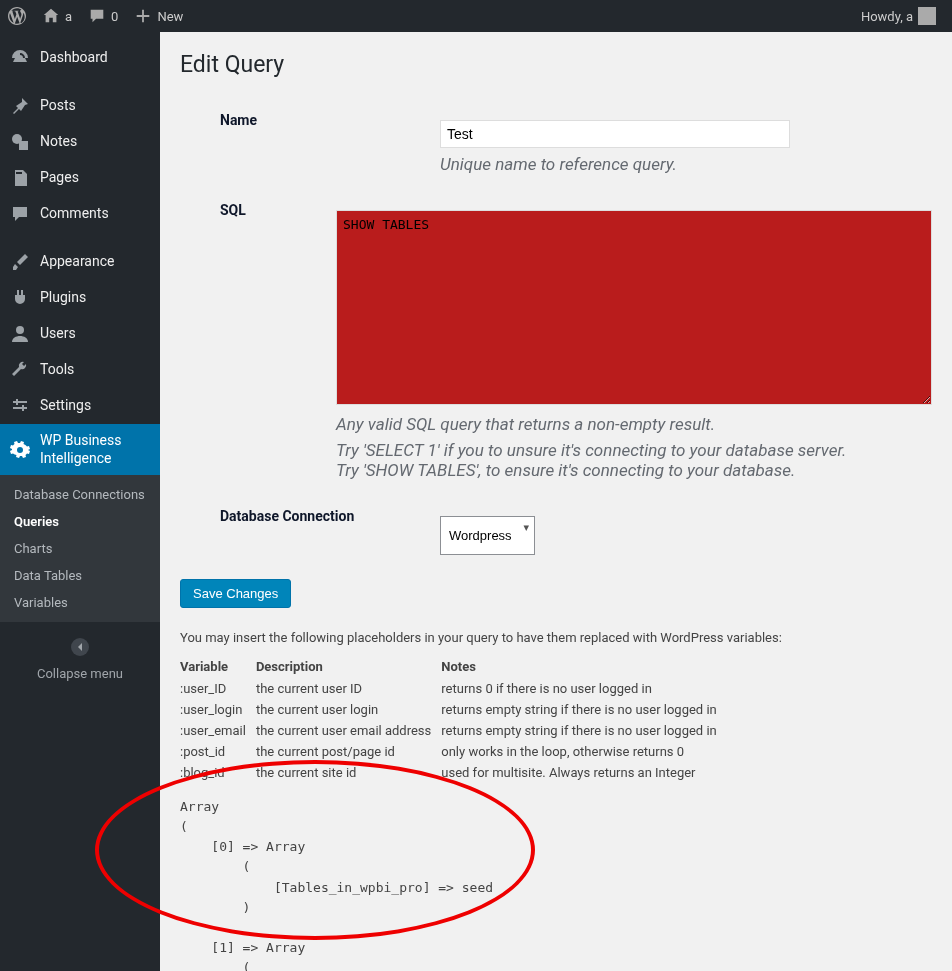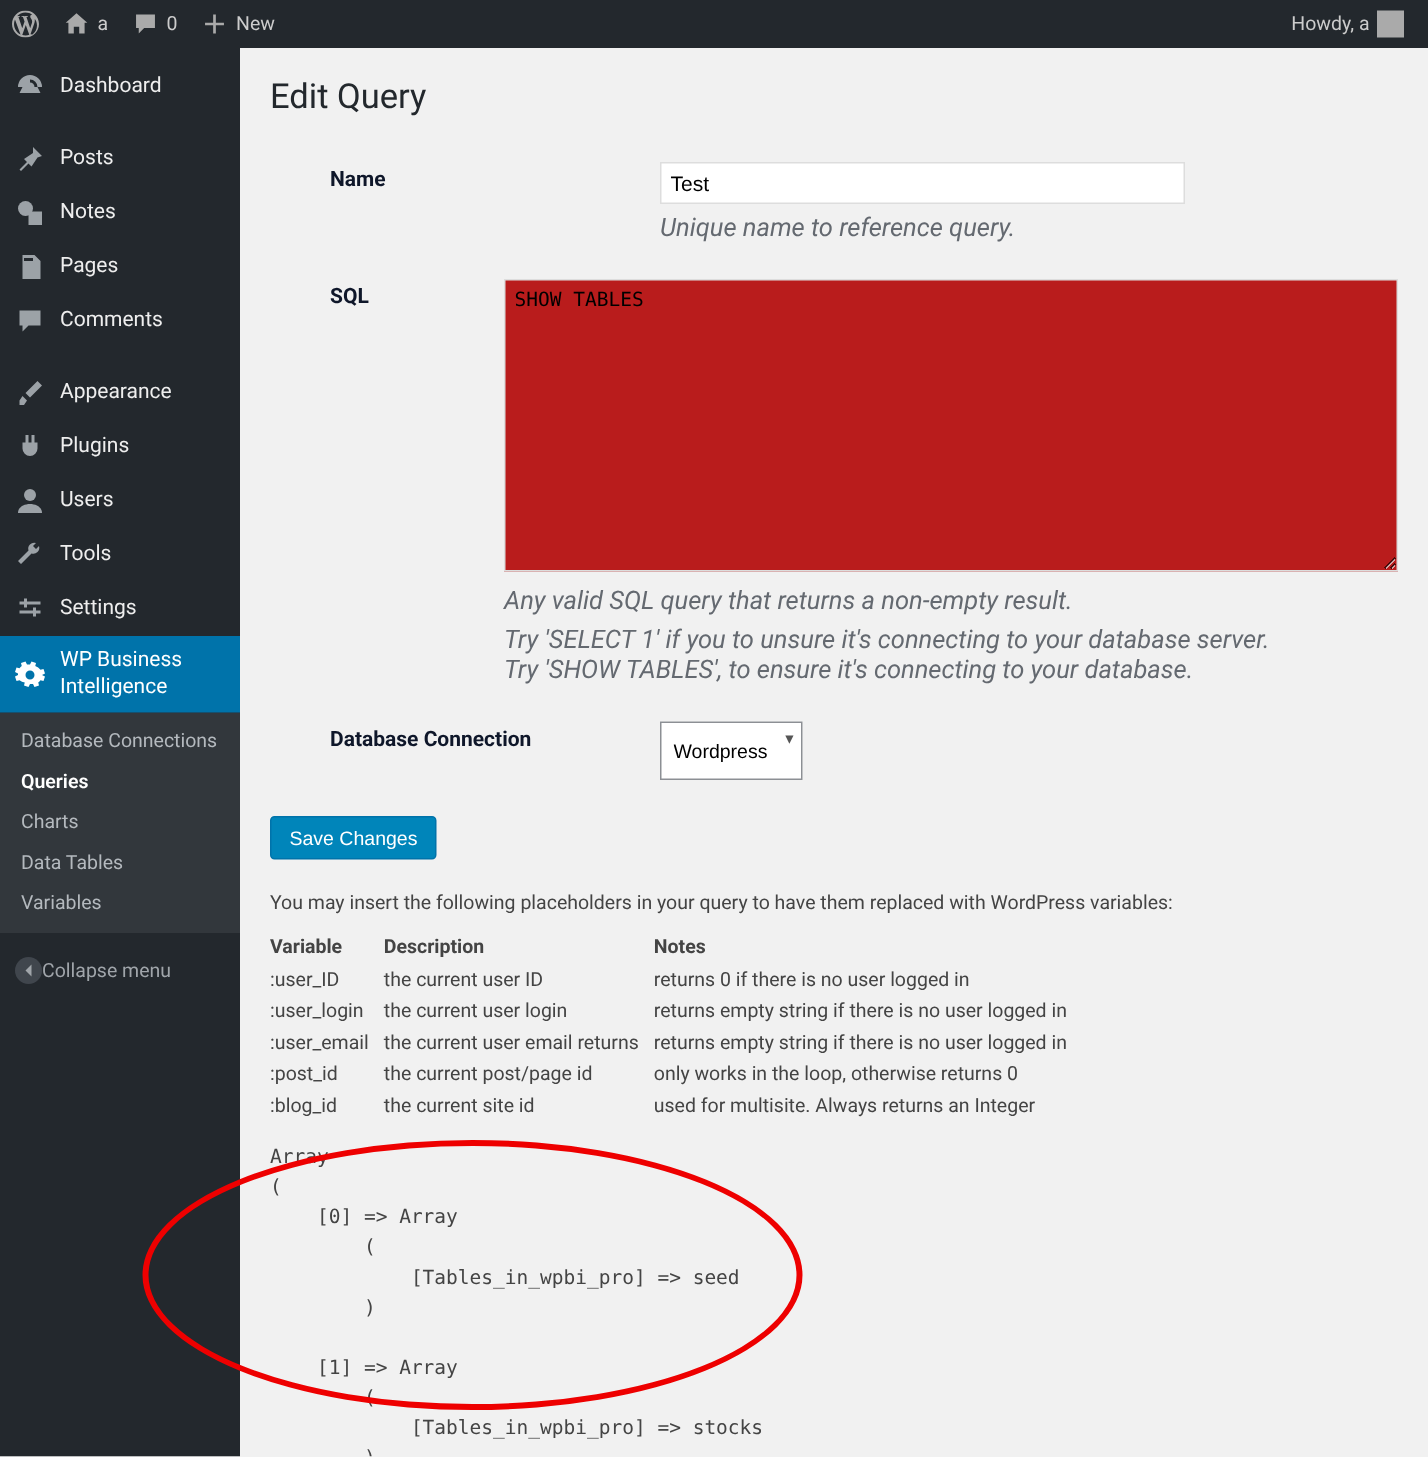--- a/index.html
+++ b/index.html
@@ -86,26 +86,27 @@
   .sidebar .subitem {
     padding: 6px 12px 6px 14px;
     font-size: 13px;
     color: #b4b9be;
     cursor: pointer;
   }
   .sidebar .subitem.current { color: #fff; font-weight: 600; }
   .sidebar .collapse {
     display: flex;
     align-items: center;
-    gap: 0;
+    gap: 10px;
     padding: 10px 10px;
     color: #a0a5aa;
     font-size: 13px;
     cursor: pointer;
     margin-top: 6px;
+    flex-direction: column;
   }
   .sidebar .collapse .circ {
     width: 18px; height: 18px; border-radius: 50%; background: #40464d;
     display: flex; align-items: center; justify-content: center;
   }
   .sidebar .collapse .circ svg { width: 10px; height: 10px; fill: #a0a5aa; }
 
   
   .main {
     position: absolute;
@@ -126,21 +127,21 @@
     padding: 12px 0;
   }
   .formrow .flabel {
     width: 220px;
     font-weight: 700;
     color: #0f172a;
     font-size: 14px;
     padding-top: 4px;
     margin-left: 40px;
   }
-  .formrow .ffield { flex: 1; }
+  .formrow .ffield { flex: 1; margin-top: 12px; }
   input[type=text].name-input {
     width: 350px;
     height: 28px;
     padding: 3px 6px;
     border: 1px solid #ddd;
     background: #fff;
     font-size: 14px;
   }
   textarea.sql-area {
     width: 596px;
@@ -394,21 +395,21 @@
         <td>the current user ID</td>
         <td>returns 0 if there is no user logged in</td>
       </tr>
       <tr>
         <td>:user_login</td>
         <td>the current user login</td>
         <td>returns empty string if there is no user logged in</td>
       </tr>
       <tr>
         <td>:user_email</td>
-        <td>the current user email returns</td>
+        <td>the current user email address</td>
         <td>returns empty string if there is no user logged in</td>
       </tr>
       <tr>
         <td>:post_id</td>
         <td>the current post/page id</td>
         <td>only works in the loop, otherwise returns 0</td>
       </tr>
       <tr>
         <td>:blog_id</td>
         <td>the current site id</td>

